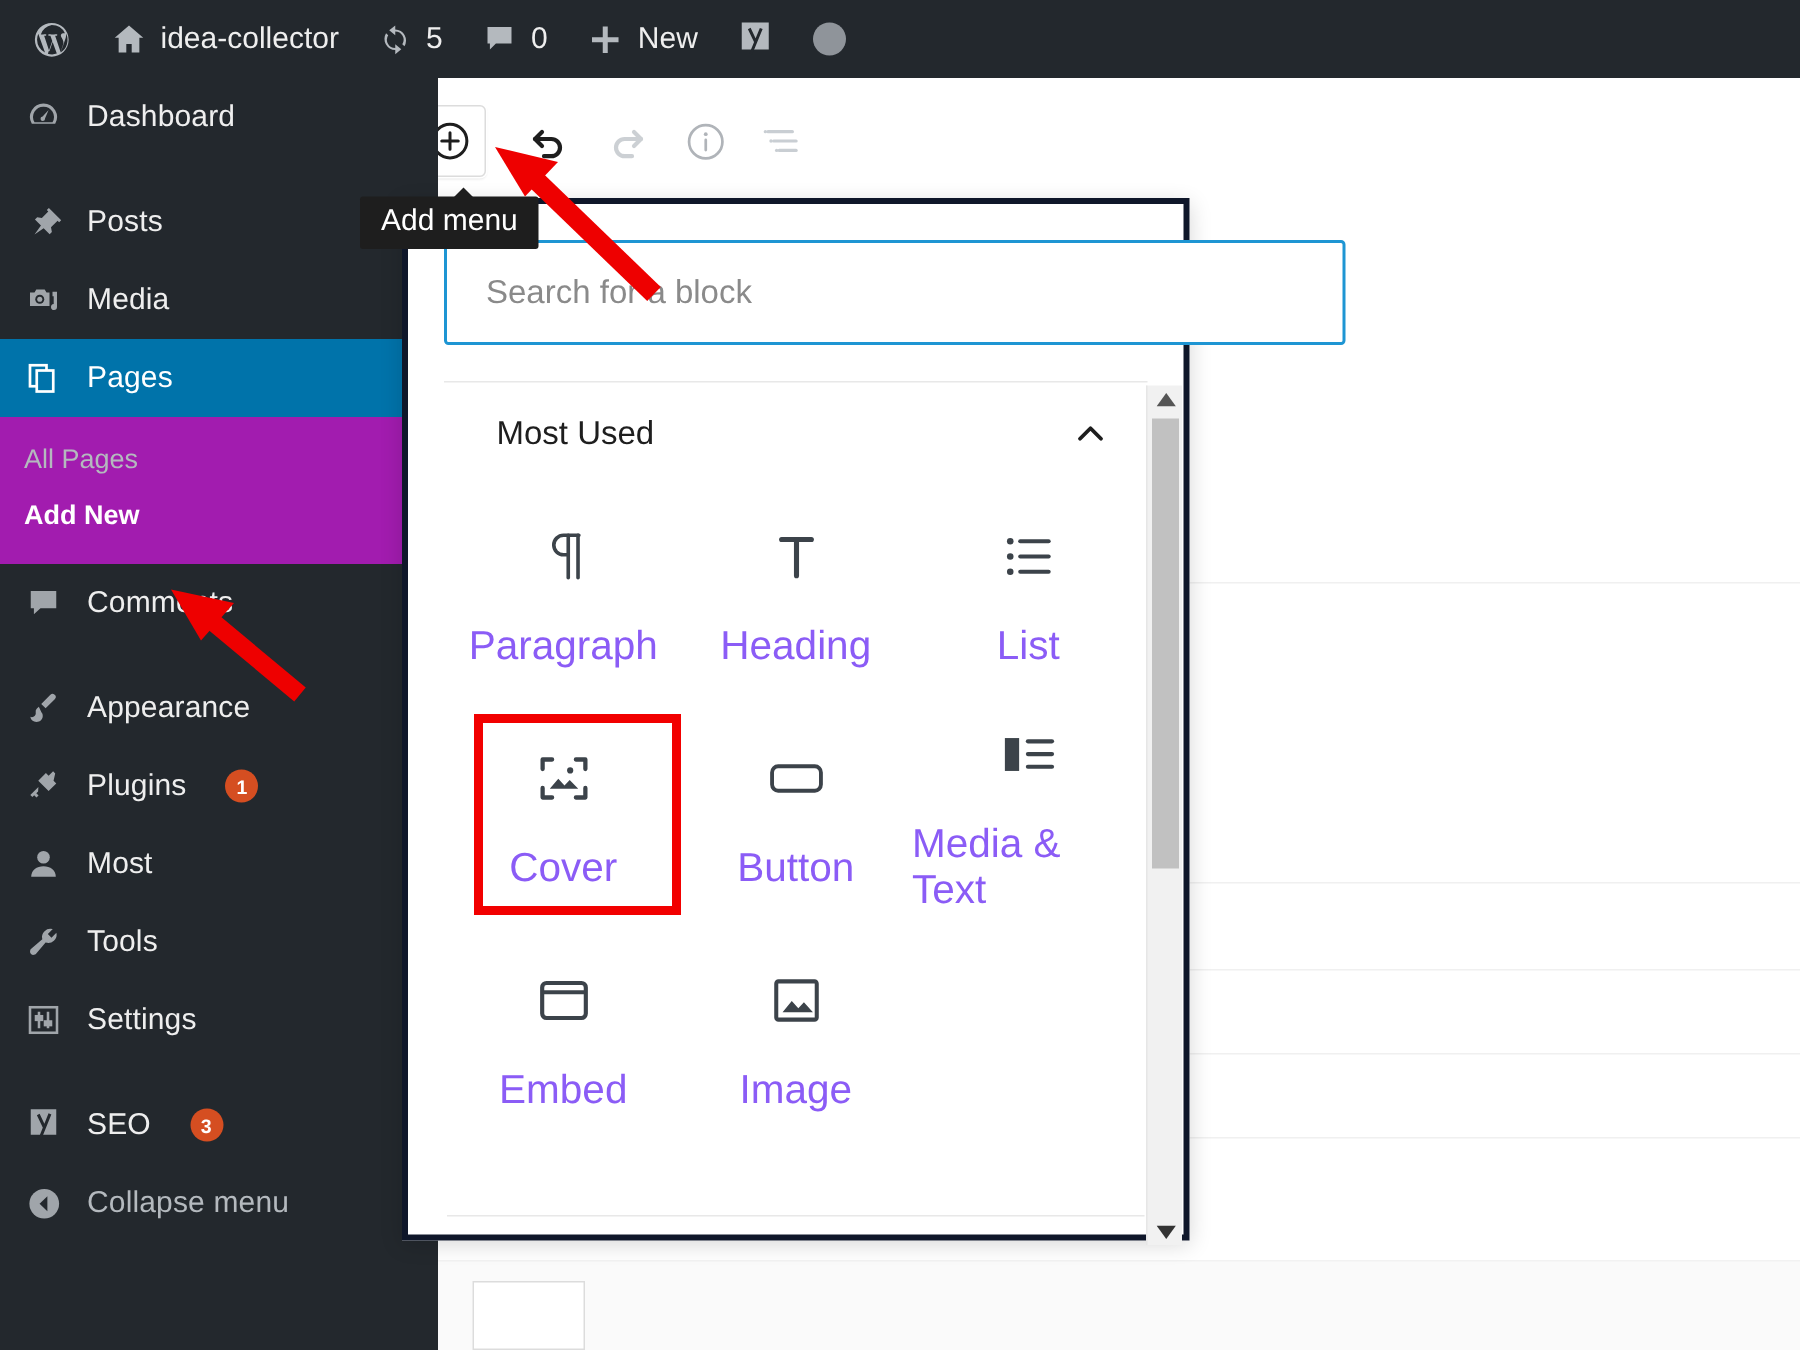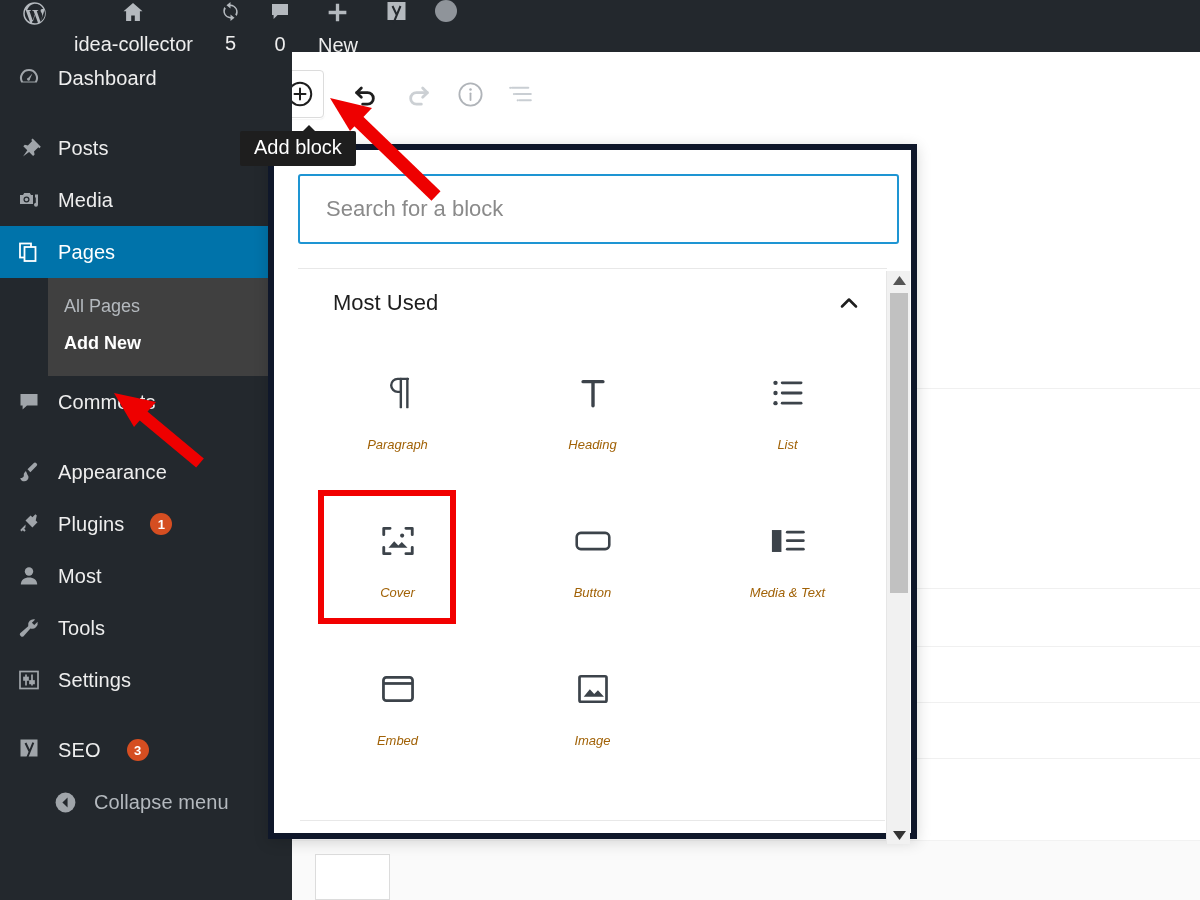--- a/index.html
+++ b/index.html
@@ -13,21 +13,21 @@
 
   
   .adminbar {
     position: absolute; top: 0; left: 0; width: 1200px; height: 52px;
     background: #23282d; display: flex; align-items: center;
     padding-left: 8px; z-index: 40;
   }
   .ab-item {
     display: flex; align-items: center; gap: 9px;
     height: 52px; padding: 0 13px; color: #b4b9be;
-    font-size: 20px; white-space: nowrap; flex-direction: column;
+    font-size: 20px; white-space: nowrap;
   }
   .ab-item .ab-label { color: #eee; font-size: 20px; }
   .ab-icon { display: inline-flex; align-items: center; justify-content: center; }
   .ab-icon svg { display: block; }
   .avatar-dot {
     width: 22px; height: 22px; border-radius: 50%;
     background: #8f949a;
   }
 
   
@@ -49,32 +49,32 @@
     background: #0073aa; color: #fff;
   }
   .menu-item.active .mi-icon { color: #fff; }
   .menu-item.active::after {
     content: ""; position: absolute; right: -1px; top: 50%;
     transform: translateY(-50%);
     border-style: solid; border-width: 11px 11px 11px 0;
     border-color: transparent #fff transparent transparent;
   }
   .menu-spacer { height: 18px; }
-  .submenu { background: #404040; padding: 10px 0 14px 0; margin-left: 48px; }
+  .submenu { background: #a21caf; padding: 10px 0 14px 0; }
   .sub-item {
     padding: 8px 0 8px 16px; font-size: 18px; color: #b4b9be;
   }
   .sub-item.current { color: #fff; font-weight: bold; }
   .badge {
     display: inline-flex; align-items: center; justify-content: center;
     min-width: 22px; height: 22px; padding: 0 6px; margin-left: 10px;
     border-radius: 11px; background: #d54e21; color: #fff;
     font-size: 13px; font-weight: bold;
   }
-  .collapse-item { color: #b4b9be; margin-left: 36px; }
+  .collapse-item { color: #b4b9be; }
 
   
   .canvas {
     position: absolute; top: 52px; left: 260px;
     width: 940px; height: 848px; background: #ffffff;
   }
   .canvas-topbar {
     position: absolute; top: 0; left: 0; width: 940px; height: 84px;
     background: #fff; border-bottom: 1px solid #e2e4e7;
   }
@@ -122,23 +122,23 @@
     z-index: 60; white-space: nowrap; border-radius: 2px;
   }
   .tooltip::before {
     content: ""; position: absolute; top: -6px; left: 62px;
     border-style: solid; border-width: 0 7px 7px 7px;
     border-color: transparent transparent #1e1e1e transparent;
   }
 
   
   .inserter {
-    position: absolute; left: 268px; top: 144px;
-    width: 649px; height: 695px; background: #fff;
-    border: 6px solid #0f172a;
+    position: absolute; left: 268px; top: 132px;
+    width: 525px; height: 695px; background: #fff;
+    border: 4px solid #0f172a;
     box-shadow: 0 3px 14px rgba(0,0,0,.16);
     z-index: 50;
   }
   .search-wrap { padding: 24px 24px 0 24px; }
   .search-input {
     width: 601px; height: 70px;
     border: 2px solid #1e95d3; border-radius: 3px;
     font-size: 22px; color: #555; padding: 0 26px;
     font-family: "Liberation Sans", sans-serif;
     outline: none; background: #fff;
@@ -160,21 +160,21 @@
   .block-cell {
     height: 148px; display: flex; flex-direction: column;
     align-items: center; justify-content: center; gap: 22px;
     position: relative;
   }
   .block-icon {
     height: 44px; display: flex; align-items: center; justify-content: center;
     color: #3c434a;
   }
   .block-icon svg { display: block; }
-  .block-label { font-size: 13px; color: #a16207; font-style: italic; }
+  .block-label { font-size: 27px; color: #8b5cf6; }
   .block-cell.highlight::before {
     content: ""; position: absolute;
     left: 18px; top: 5px; width: 126px; height: 122px;
     border: 6px solid #f20000; background: transparent;
     pointer-events: none;
   }
   .panel-bottom-rule {
     position: absolute; left: 26px; right: 26px; bottom: 12px;
     height: 1px; background: #e8e8e8;
   }
@@ -383,21 +383,21 @@
       </div>
       <div class="pscroll-thumb"></div>
       <div class="pscroll-arrow down">
         <svg width="13" height="9" viewBox="0 0 13 9">
             <path d="M6.5 9L0 0h13z" fill="#333"></path>
           </svg>
       </div>
     </div>
   </div>
 
-  <div class="tooltip">Add block</div>
+  <div class="tooltip">Add menu</div>
 
   <div class="adminbar">
     <div class="ab-item">
       <span class="ab-icon">
         <svg width="27" height="27" viewBox="0 0 24 24" fill="#b4b9be">
           <path d="M12 2a10 10 0 1 0 0 20 10 10 0 0 0 0-20zm0 1.3a8.7 8.7 0 0 1 7.8 4.8h-1.1c-.8 0-1.3.7-1.3 1.4 0 .7.4 1.2.8 1.9.3.5.7 1.3.7 2.3 0 .7-.2 1.6-.7 2.7l-.9 3-3.3-9.7c.5 0 1-.1 1-.1.5-.1.4-.8-.1-.8 0 0-1.4.1-2.3.1-.9 0-2.3-.1-2.3-.1-.5 0-.5.8 0 .8 0 0 .5.1.9.1l1.3 3.6-1.9 5.6-3.1-9.2c.5 0 1-.1 1-.1.5-.1.4-.8-.1-.8 0 0-1.4.1-2.3.1h-.6A8.7 8.7 0 0 1 12 3.3zM3.3 12c0-1.2.3-2.4.7-3.5l4 11A8.7 8.7 0 0 1 3.3 12zm8.9 8.7c-.9 0-1.7-.1-2.5-.4l2.6-7.6 2.7 7.4v.1c-.9.3-1.8.5-2.8.5zm5.1-1.2l2.6-7.5c.5-1.2.6-2.2.6-3 0-.3 0-.6-.1-.8a8.7 8.7 0 0 1-3.1 11.3z"></path>
         </svg>
       </span>
     </div>
     <div class="ab-item">

